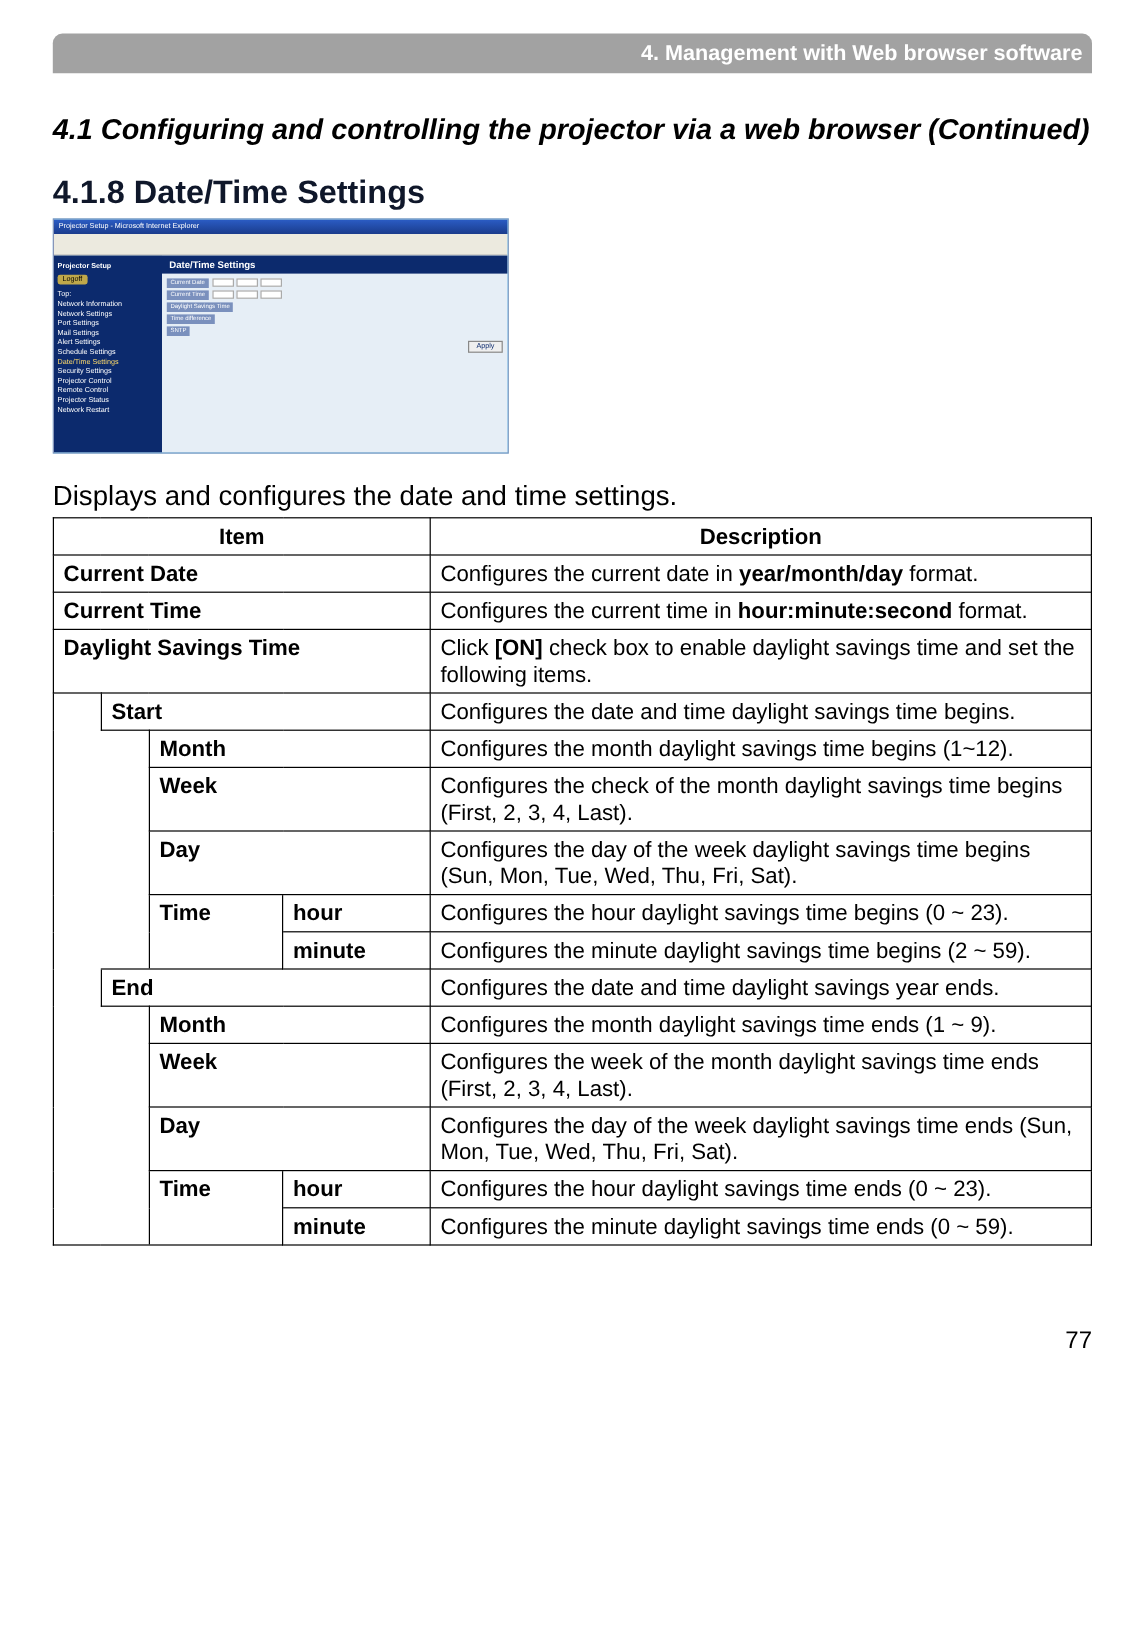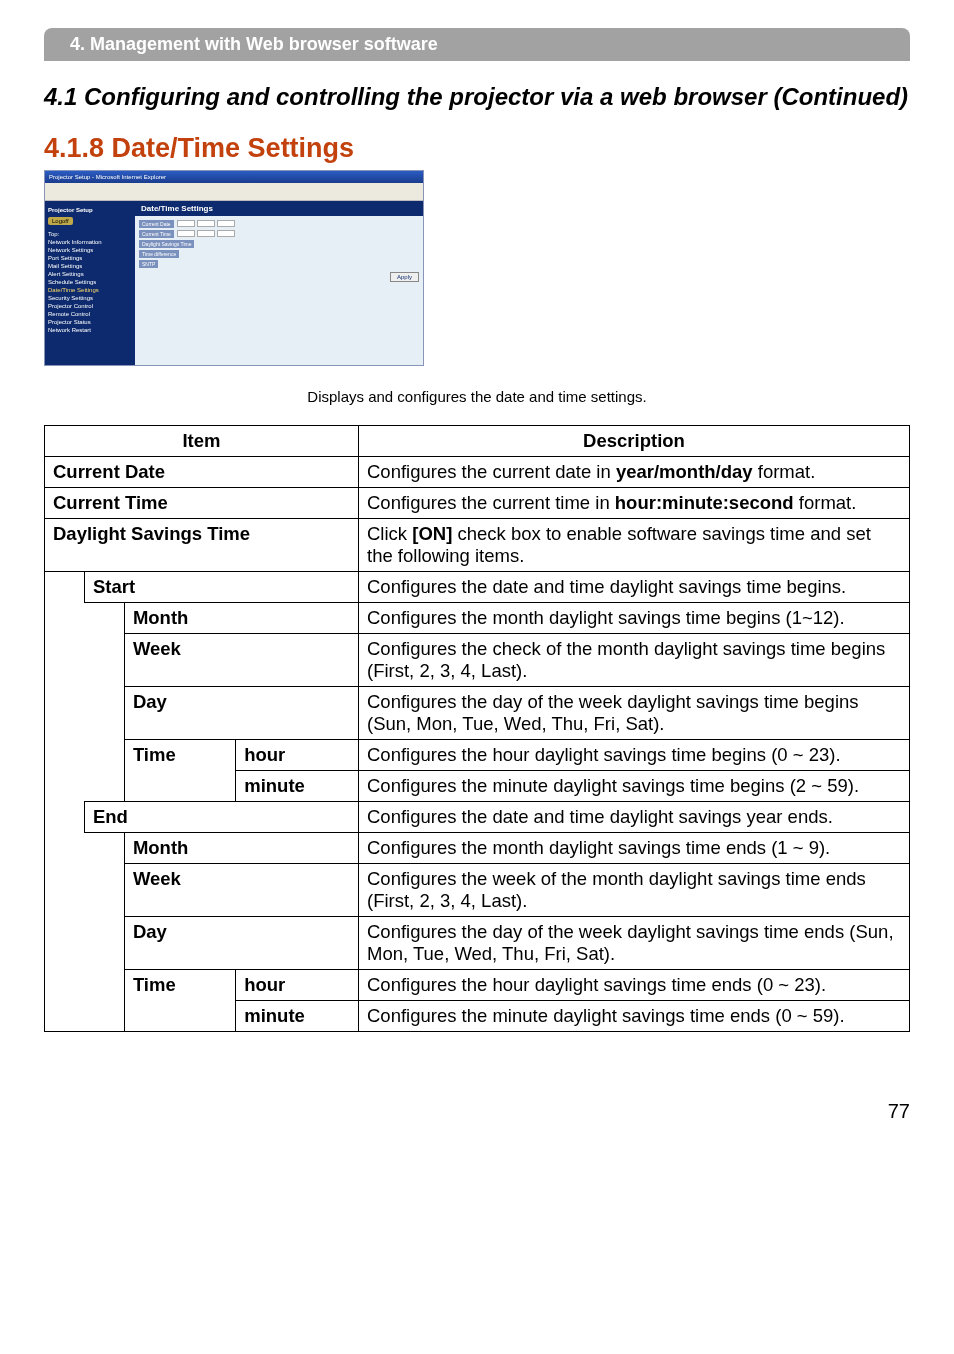--- a/index.html
+++ b/index.html
@@ -12,31 +12,32 @@
   }
   .page {
     padding: 28px 44px 20px 44px;
   }
   .chapter-bar {
     background: #a2a2a2;
     border-radius: 8px 8px 0 0;
     color: #fff;
     font-weight: bold;
     font-size: 18px;
-    padding: 6px 26px;
-    margin-bottom: 22px;
+    padding: 6px 8px;
+    text-align: right;
+    margin-bottom: 34px;
   }
   .section-header {
     font-style: italic;
     font-weight: bold;
     font-size: 24px;
     margin: 4px 0 22px 0;
   }
   .subheader {
-    color: #c2410c;
+    color: #0f172a;
     font-weight: bold;
     font-size: 27px;
     margin: 6px 0 6px 0;
   }
   .screenshot {
     width: 380px;
     height: 196px;
     border: 1px solid #8895b8;
     background: #7dd3fc;
     position: relative;
@@ -88,23 +89,22 @@
   .ss-input { background:#fff; border:1px solid #aaa; height:7px; width:18px; display:inline-block; margin:0 1px;}
   .ss-apply {
     float:right;
     background:#efefef;
     border:1px solid #888;
     font-size:6px;
     padding:1px 6px;
     margin-top:2px;
   }
   .intro {
-    font-size: 15px;
-    margin: 6px 0 20px 0;
-    text-align: center;
+    font-size: 23px;
+    margin: 6px 0 4px 0;
   }
   table.desc {
     border-collapse: collapse;
     width: 100%;
     font-size: 18.5px;
   }
   table.desc th, table.desc td {
     border: 1.5px solid #000;
     padding: 4px 8px;
     vertical-align: top;
@@ -201,21 +201,21 @@
       <td><span>Configures the current date in </span><b class="term">year/month/day</b><span> format.</span></td>
     </tr>
 
     <tr>
       <td colspan="4"><b class="term">Current Time</b></td>
       <td><span>Configures the current time in </span><b class="term">hour:minute:second</b><span> format.</span></td>
     </tr>
 
     <tr>
       <td colspan="4"><b class="term">Daylight Savings Time</b></td>
-      <td><span>Click </span><b class="term">[ON]</b><span> check box to enable software savings time and set the following items.</span></td>
+      <td><span>Click </span><b class="term">[ON]</b><span> check box to enable daylight savings time and set the following items.</span></td>
     </tr>
 
     <tr>
       <td class="indent1" rowspan="12"></td>
       <td colspan="3"><b class="term">Start</b></td>
       <td>Configures the date and time daylight savings time begins.</td>
     </tr>
 
     <tr>
       <td class="indent2" rowspan="5"></td>

